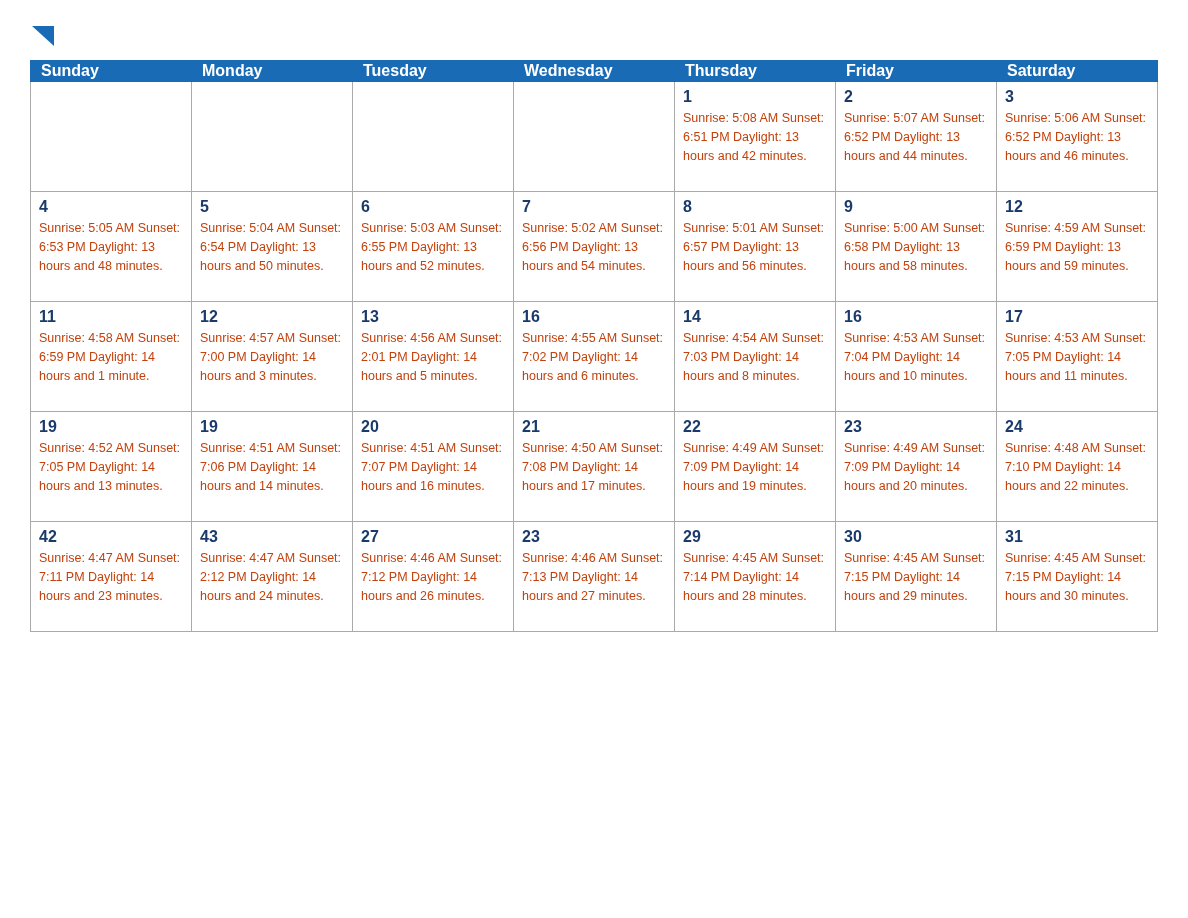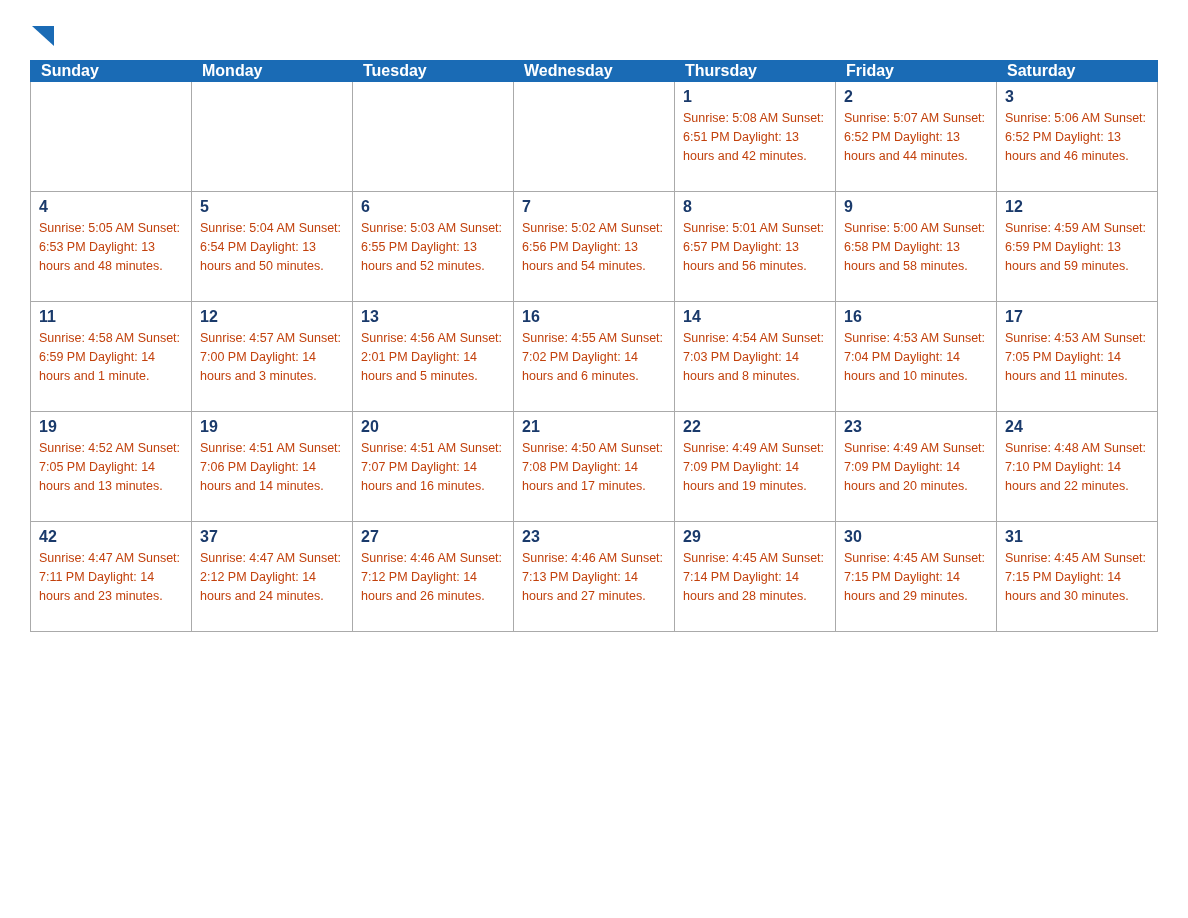--- a/index.html
+++ b/index.html
@@ -283,21 +283,21 @@
         </td>
       </tr>
       <tr>
         <td>
           <span class="day-number">42</span>
           <div class="day-info">Sunrise: 4:47 AM
 Sunset: 7:11 PM
 Daylight: 14 hours and 23 minutes.</div>
         </td>
         <td>
-          <span class="day-number">37</span>
+          <span class="day-number">43</span>
           <div class="day-info">Sunrise: 4:47 AM
 Sunset: 2:12 PM
 Daylight: 14 hours and 24 minutes.</div>
         </td>
         <td>
           <span class="day-number">27</span>
           <div class="day-info">Sunrise: 4:46 AM
 Sunset: 7:12 PM
 Daylight: 14 hours and 26 minutes.</div>
         </td>

